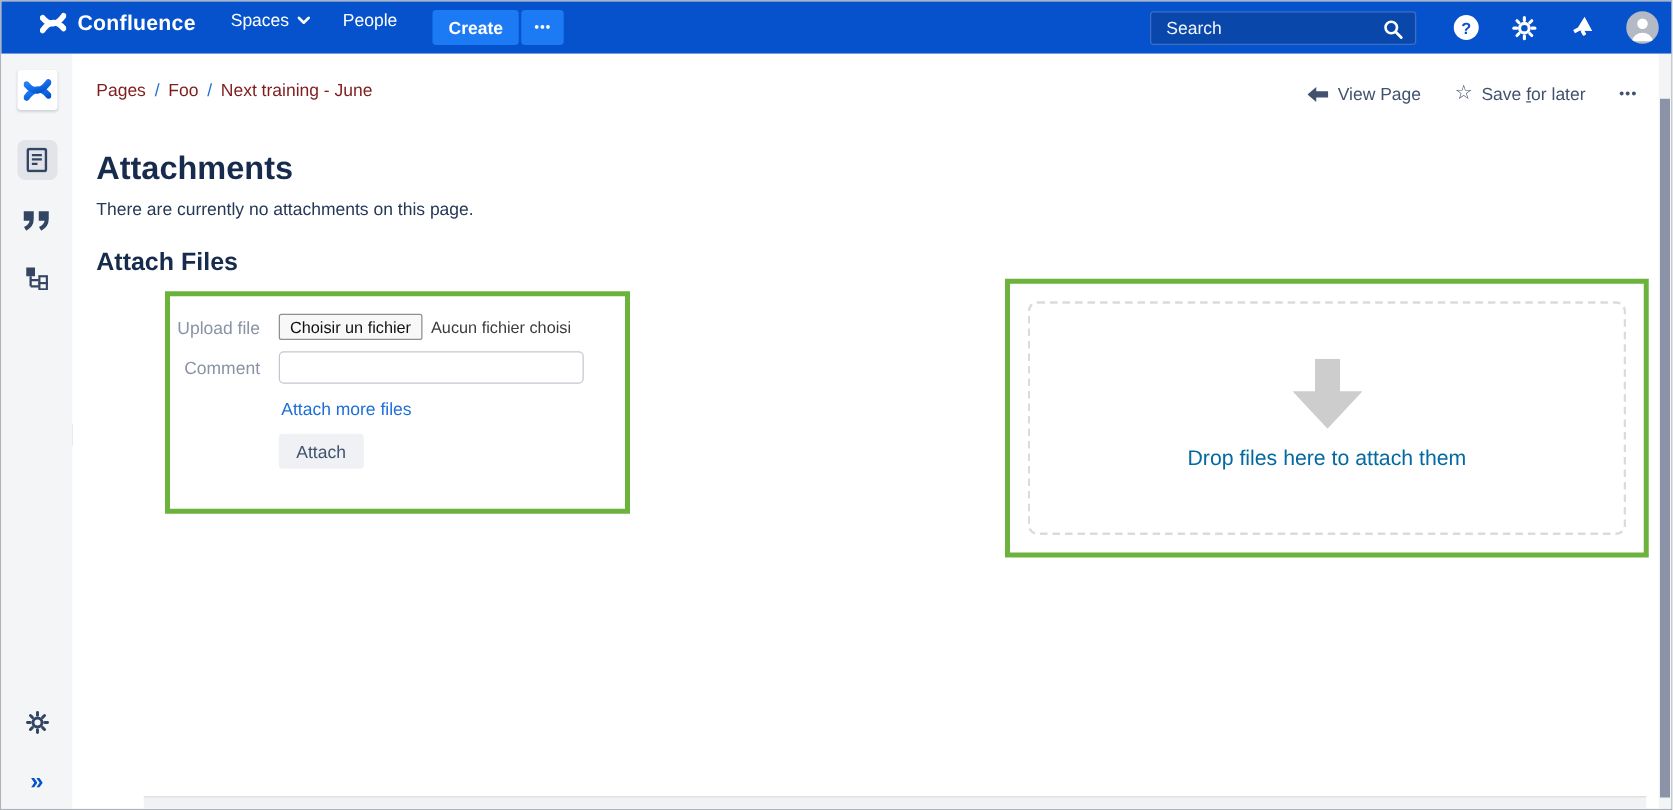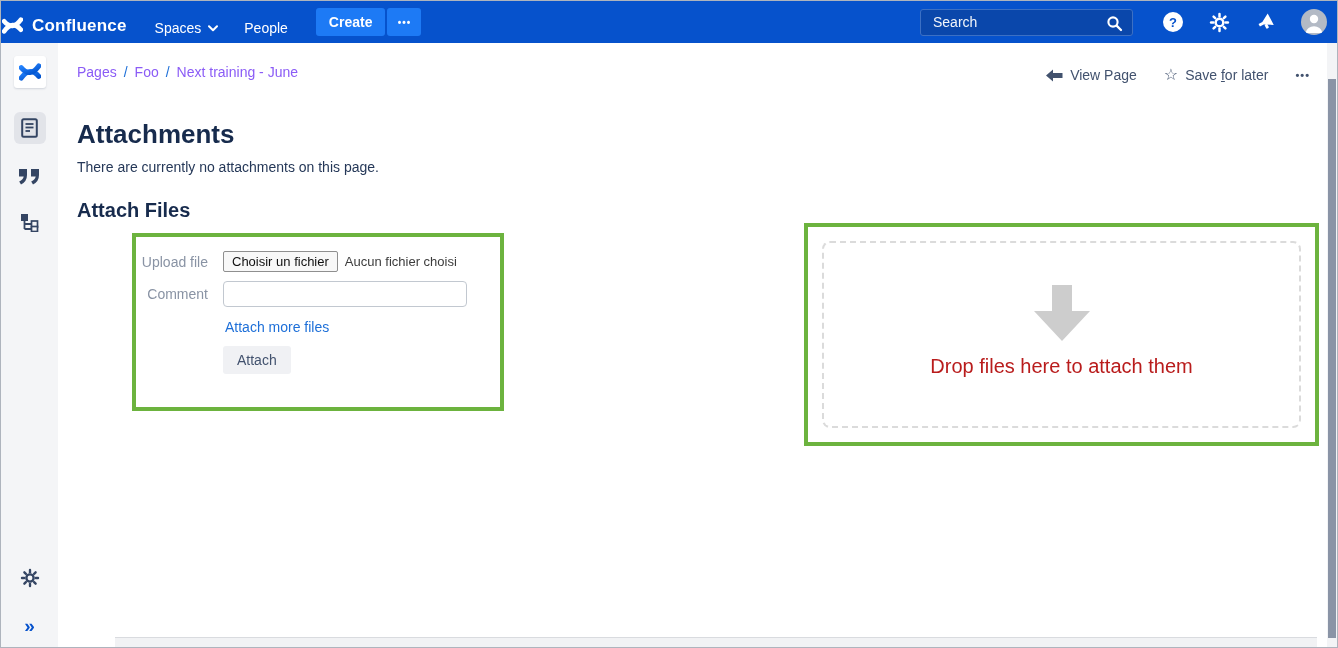--- a/index.html
+++ b/index.html
@@ -7,21 +7,21 @@
   .window{
     position:relative; width:1338px; height:648px; background:#fff;
     border:1px solid #aeb4bd; overflow:hidden;
   }
   
   .topnav{
     position:absolute; top:0; left:0; width:1338px; height:42px;
     background:#0652CC; display:flex; align-items:center; justify-content:space-between;
     color:#fff;
   }
-  .nav-left{ display:flex; align-items:flex-end; padding-left:1px; }
+  .nav-left{ display:flex; align-items:flex-start; padding-left:31px; }
   .app-logo{ display:flex; align-items:center; gap:9px; cursor:pointer; }
   .app-name{ font-size:17px; font-weight:600; letter-spacing:.2px; }
   .nav-item{ display:flex; align-items:center; gap:7px; font-size:14px; cursor:pointer; }
   .nav-spaces{ margin-left:28px; }
   .nav-people{ margin-left:26px; }
   .create-btn{
     margin-left:28px; height:28px; padding:0 13px; background:#1D7AF5; color:#fff;
     border:none; border-radius:3px; font-size:14px; font-weight:700; cursor:pointer;
     font-family:"Liberation Sans", sans-serif;
   }
@@ -66,21 +66,21 @@
     justify-content:center; cursor:pointer; margin-top:20px; color:#344563;
   }
   .side-item.selected{ background:#E2E4E9; margin-top:24px; }
   .side-bottom{ margin-top:auto; display:flex; flex-direction:column; align-items:center; padding-bottom:12px; }
   .expand-glyph{ color:#0652CC; font-size:19px; font-weight:700; cursor:pointer; margin-top:22px; line-height:1; }
   .grip{ position:absolute; left:57px; top:338px; display:flex; gap:2px; cursor:col-resize; }
   .grip span{ display:block; width:3px; height:18px; background:#A9B2C0; }
   
   .content{ position:absolute; left:57px; top:42px; right:10px; bottom:0; background:#fff; }
   .breadcrumb{ position:absolute; left:19px; top:21px; font-size:14px; color:#1D6FD8; }
-  .breadcrumb a{ color:#8b5cf6; text-decoration:none; cursor:pointer; }
+  .breadcrumb a{ color:#7f1d1d; text-decoration:none; cursor:pointer; }
   .breadcrumb .sep{ margin:0 7px; }
   .page-title{ position:absolute; left:19px; top:43px; font-size:26px; font-weight:600; color:#172B4D;margin-top:33px; }
   .page-actions{
     position:absolute; right:17px; top:24px; display:flex; align-items:center; gap:27px;
     font-size:14px; color:#42526E;
   }
   .action{ display:flex; align-items:center; gap:7px; cursor:pointer; }
   .star-glyph{ font-size:16px; line-height:1; }
   .accesskey{ text-decoration:underline; }
   .page-more{ font-size:11px; font-weight:700; letter-spacing:1px; cursor:pointer; color:#42526E; }
@@ -118,21 +118,21 @@
   
   .drop-box{
     position:absolute; left:746px; top:180px; width:515px; height:223px;
     border:4px solid #6CB33E; background:#fff;
   }
   .drop-dashed{
     position:absolute; inset:14px; border:2px dashed #DBDBDB; border-radius:8px;
     display:flex; flex-direction:column; align-items:center; justify-content:center;
   }
   .drop-arrow{ margin-top:-6px; }
-  .drop-text{ margin-top:14px; font-size:20px; color:#b91c1c; }
+  .drop-text{ margin-top:14px; font-size:17px; color:#0369a1; }
   
   .v-scrollbar{ position:absolute; top:42px; right:0; width:10px; bottom:0; background:#F3F4F6; }
   .v-thumb{ position:absolute; top:36px; left:1px; width:8px; height:559px; background:#8A94A6; }
   .bottom-strip{
     position:absolute; left:57px; right:10px; bottom:0; height:10px;
     background:#F1F2F4; border-top:1px solid #D9DBDF;
   }
 </style>
 </head>
 <body>

